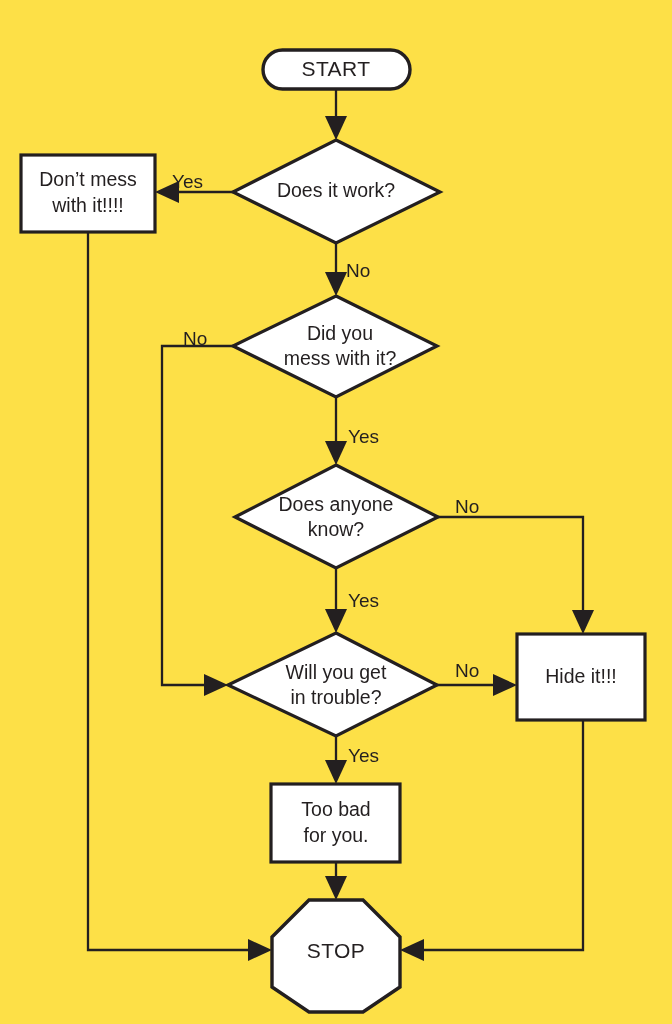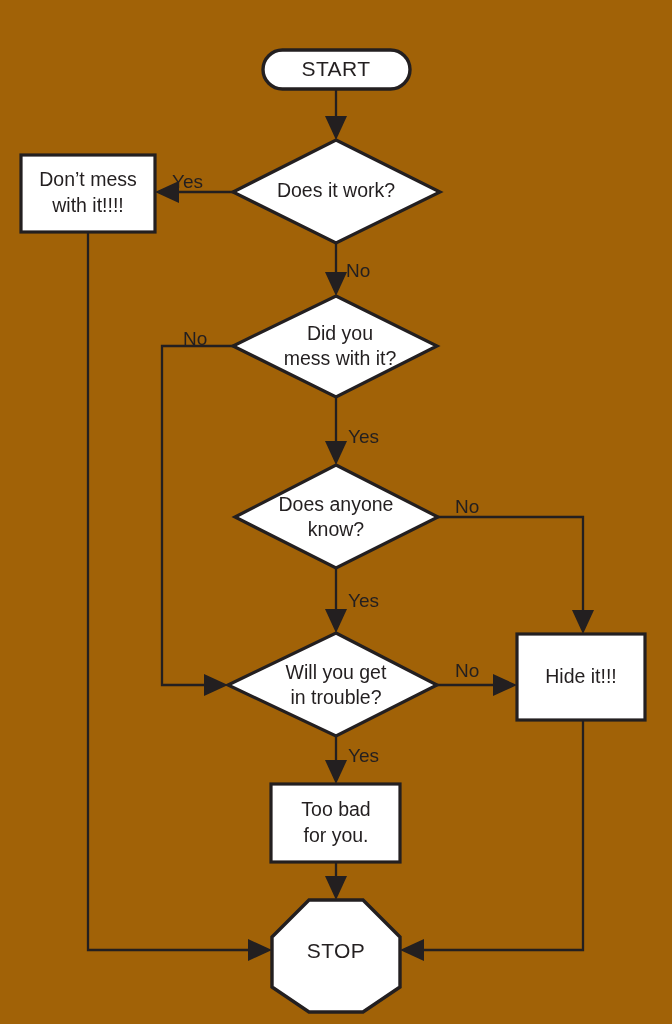--- a/index.html
+++ b/index.html
@@ -11,21 +11,21 @@
   body {
     width: 672px;
     height: 1024px;
     overflow: hidden;
     font-family: "Liberation Sans", sans-serif;
   }
   #chart-root {
     position: relative;
     width: 672px;
     height: 1024px;
-    background: #a16207;
+    background: #fde047;
   }
   svg#flowchart {
     display: block;
     width: 672px;
     height: 1024px;
   }
   .node-shape {
     fill: #ffffff;
     stroke: #231f20;
     stroke-width: 3.2;

